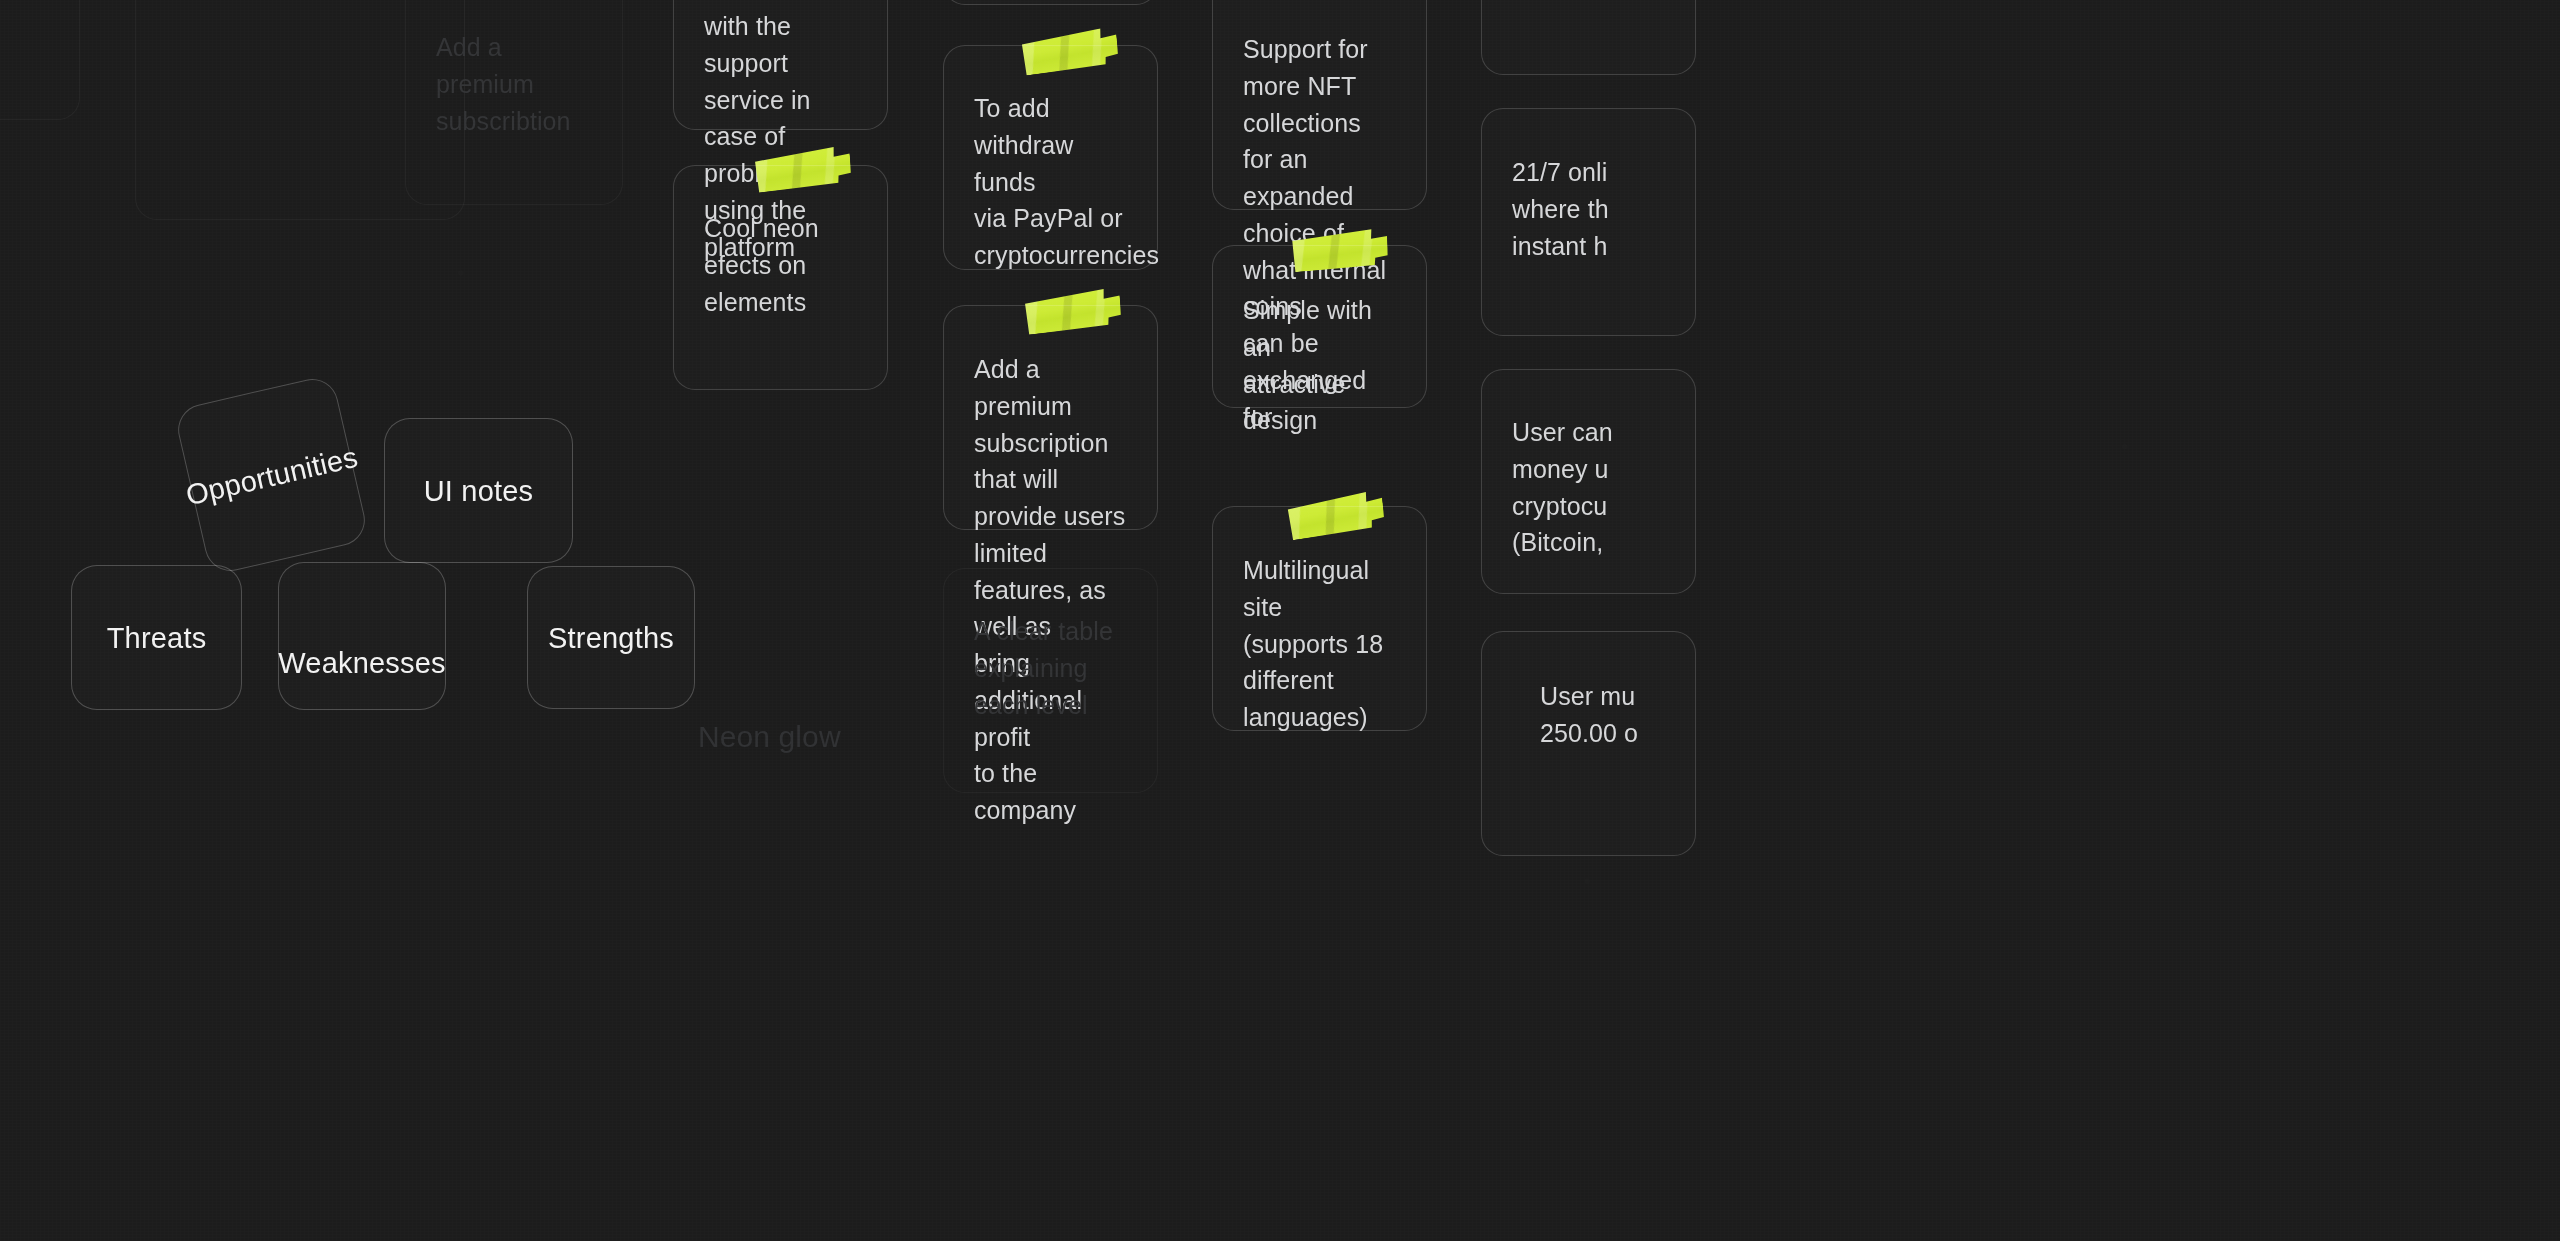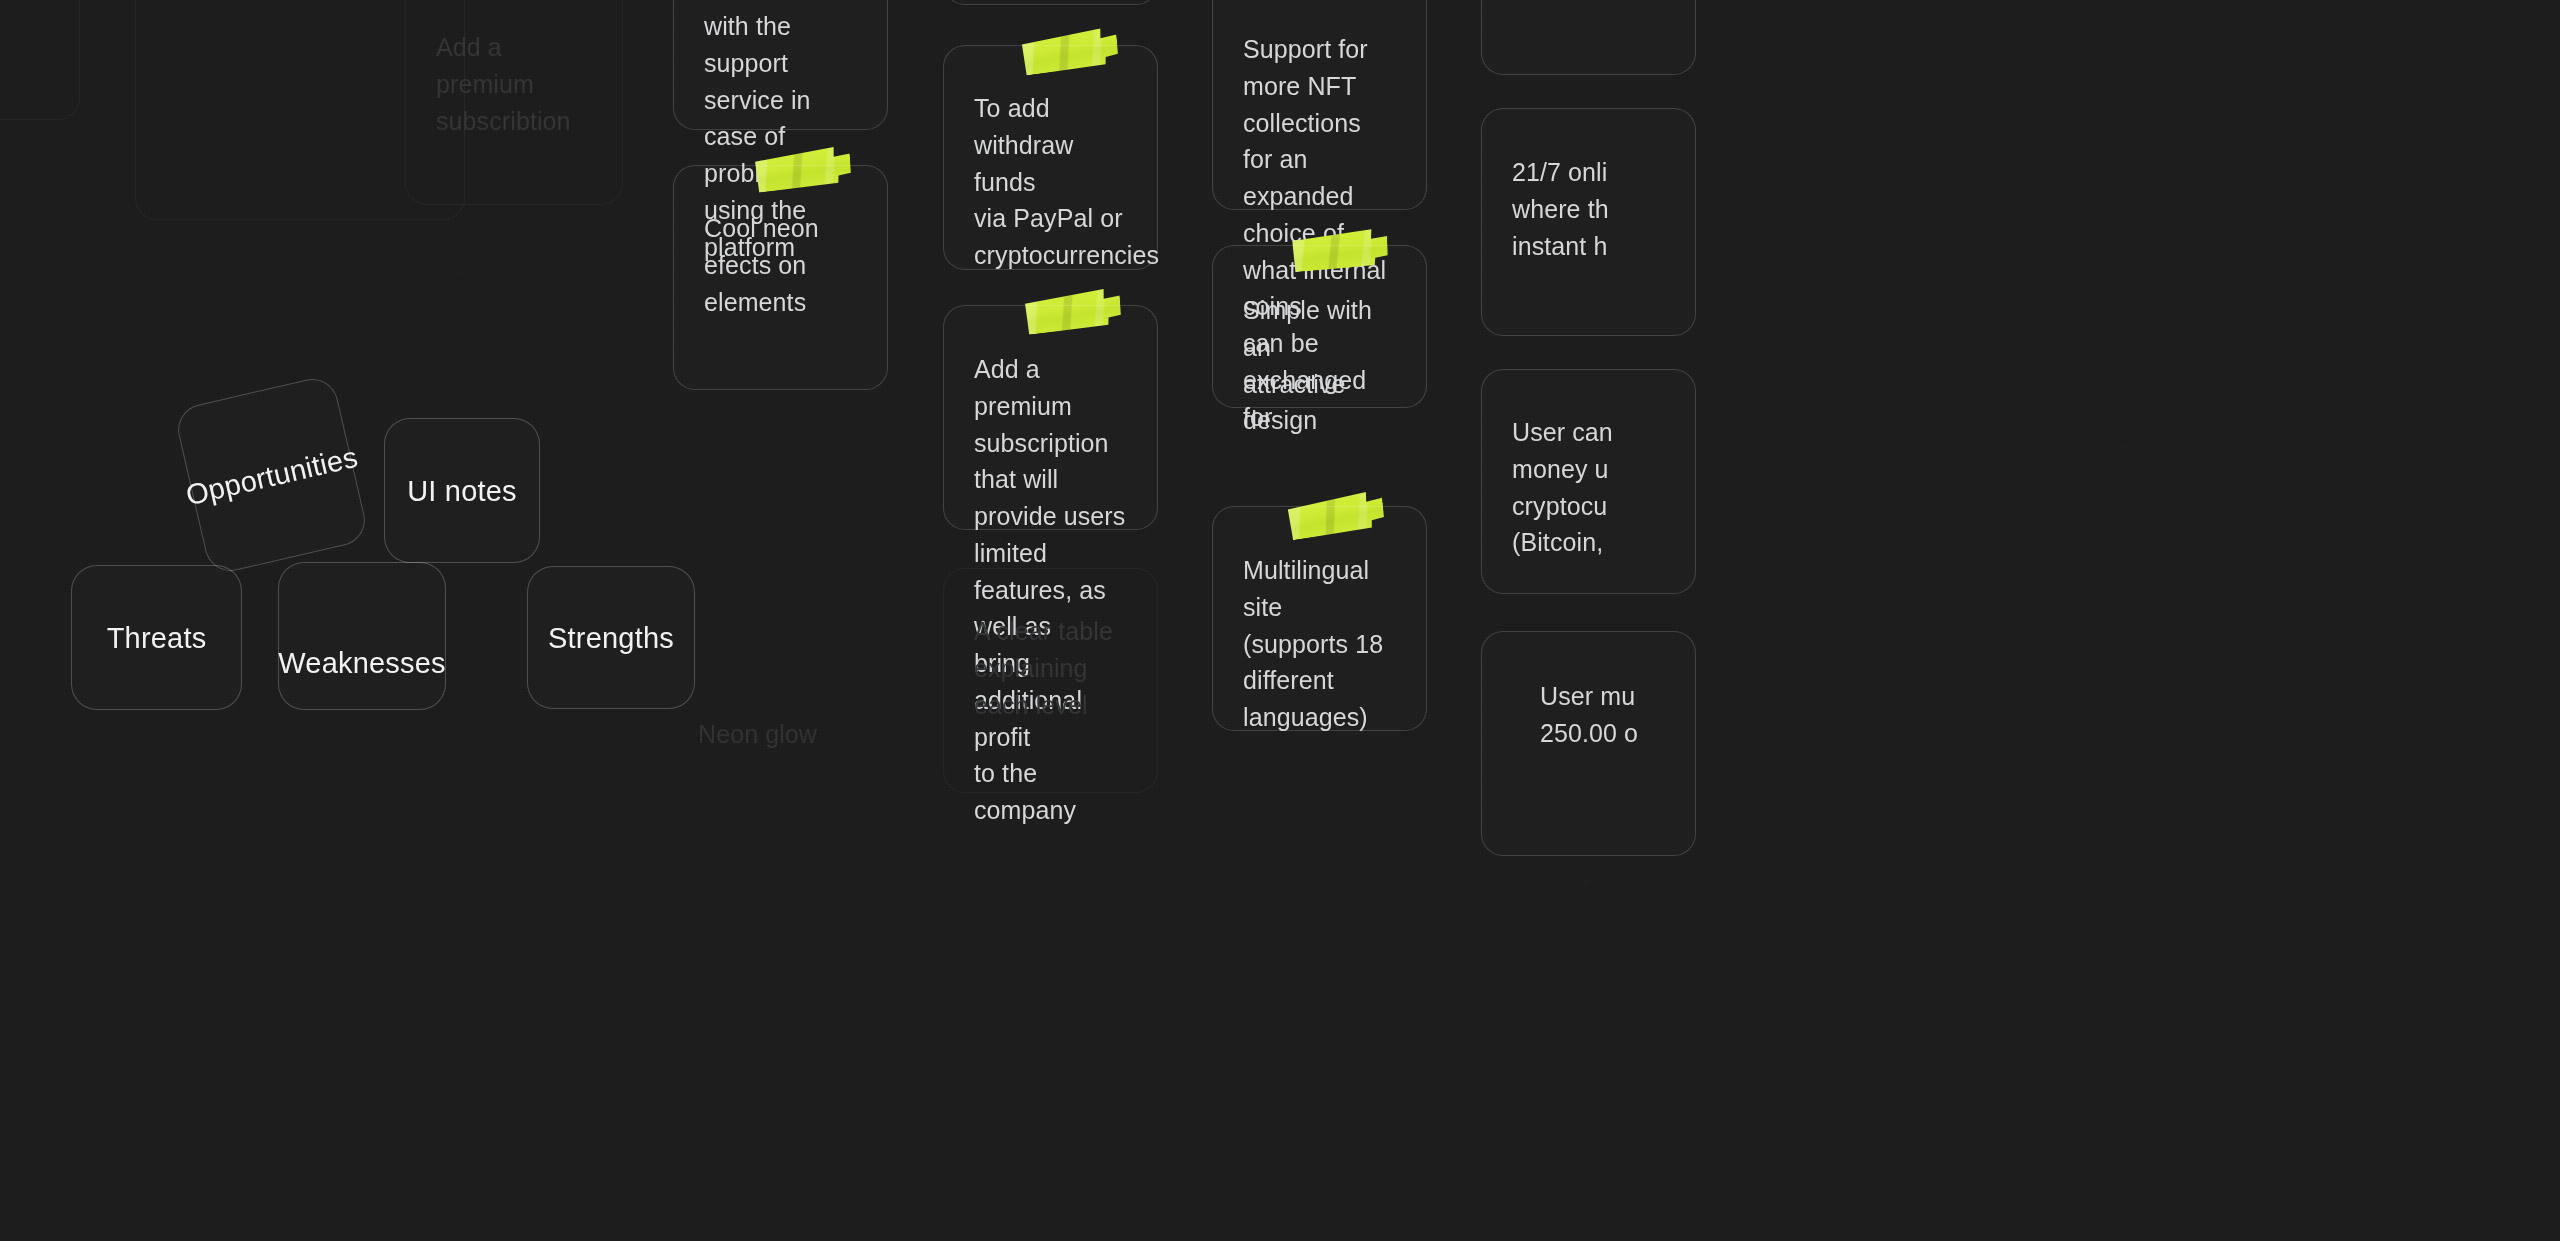--- a/index.html
+++ b/index.html
@@ -192,32 +192,32 @@
 
   <div class="card" style="left:1481px; top:631px; width:215px; height:225px;">
     <div class="body" style="padding-top:16px;margin-left:28px;">User mu
 250.00 o</div>
   </div>
 
   <div class="card label" style="left:190px; top:390px; width:163px; height:170px; transform:rotate(-13deg);">
     <div class="body">Opportunities</div>
   </div>
 
-  <div class="card label" style="left:384px; top:418px; width:156px; height:145px;">
+  <div class="card label" style="left:384px; top:418px; width:189px; height:145px;">
     <div class="body">UI notes</div>
   </div>
 
   <div class="card label" style="left:71px; top:565px; width:171px; height:145px;">
     <div class="body">Threats</div>
   </div>
 
   <div class="card label" style="left:278px; top:562px; width:168px; height:148px;align-items:flex-end;">
     <div class="body">Weaknesses</div>
   </div>
 
   <div class="card label" style="left:527px; top:566px; width:168px; height:143px;">
     <div class="body">Strengths</div>
   </div>
 
-  <div style="position:absolute; left:698px; top:720px; font-size:25px; color:#303133; letter-spacing:.1px;">Neon glow</div>
+  <div style="position:absolute; left:698px; top:720px; font-size:30px; color:#303133; letter-spacing:.1px;">Neon glow</div>
 
   <div id="grain"></div>
 </div>
 
 </body></html>

